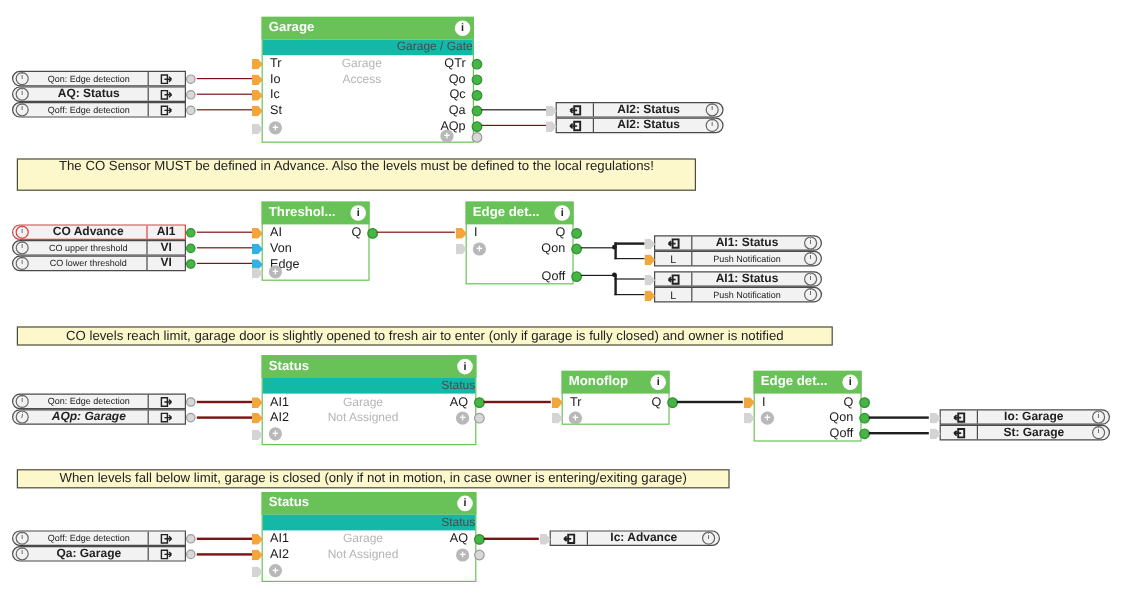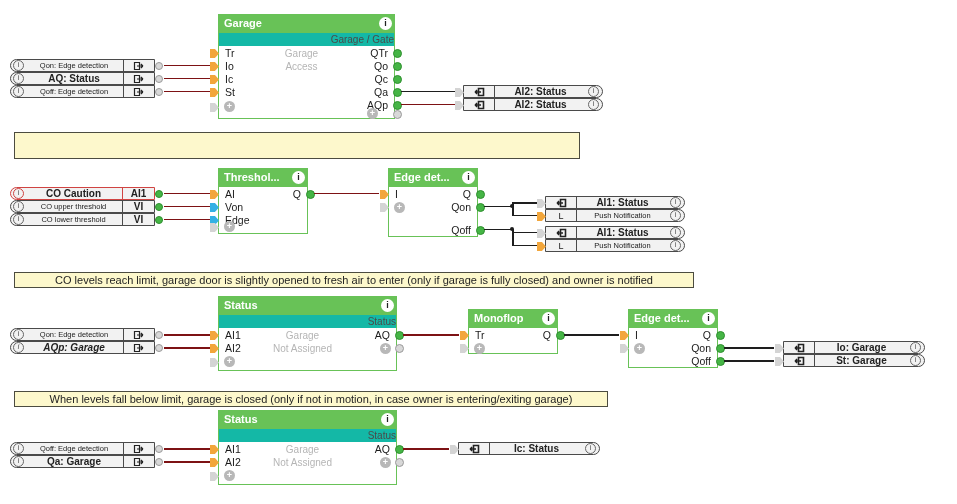--- a/index.html
+++ b/index.html
@@ -53,20 +53,21 @@
   .wirev{position:absolute;width:1.5px;}
   .red-w{background:#7d1214;} .blk-w{background:#1e1e1e;}
   .jdot{position:absolute;width:4px;height:4px;border-radius:50%;background:#1e1e1e;}
 </style>
 </head>
 <body>
 
 <div class="canvas">
 
   <div class="comment" style="left:14px;top:132px;width:566px;height:27px;line-height:12.5px;">
+    <div>The CO Sensor MUST be defined in Advance. Also the levels must be defined to the local regulations!</div>
   </div>
   <div class="comment" style="left:14px;top:272px;width:680px;height:16px;line-height:14px;">
     <span>CO levels reach limit, garage door is slightly opened to fresh air to enter (only if garage is fully closed) and owner is notified</span>
   </div>
   <div class="comment" style="left:14px;top:391px;width:594px;height:16px;line-height:14px;">
     <span>When levels fall below limit, garage is closed (only if not in motion, in case owner is entering/exiting garage)</span>
   </div>
 
   <div class="cap src" style="left:10px;top:59px;width:145px;">
     <span class="cinfo">i</span>
@@ -152,21 +153,21 @@
           <path d="M5.5 1.5h5v7h-5z" fill="none" stroke="#222" stroke-width="1.6"></path>
           <path d="M8 5H2M2 5l2.2-2M2 5l2.2 2" fill="none" stroke="#222" stroke-width="1.4"></path>
         </svg>
     </span>
     <span class="clabel b">AI2: Status</span>
     <span class="cinfo" style="margin-right:3px;">i</span>
   </div>
 
   <div class="cap src red" style="left:10px;top:187px;width:145px;">
     <span class="cinfo">i</span>
-    <span class="clabel b">CO Caution</span>
+    <span class="clabel b">CO Advance</span>
     <span class="ctype">AI1</span>
     <span class="cdot green"></span>
   </div>
   <div class="cap src" style="left:10px;top:200px;width:145px;">
     <span class="cinfo">i</span>
     <span class="clabel">CO upper threshold</span>
     <span class="ctype">VI</span>
     <span class="cdot green"></span>
   </div>
   <div class="cap src" style="left:10px;top:213px;width:145px;">
@@ -389,21 +390,21 @@
   </div>
 
   <div class="cap snk" style="left:458px;top:442px;width:142px;">
     <span class="tab gr" style="top:2px;"></span>
     <span class="cbox" style="border-left:none;border-right:1px solid #4a4a4a;">
       <svg width="12" height="10" viewBox="0 0 12 10">
           <path d="M5.5 1.5h5v7h-5z" fill="none" stroke="#222" stroke-width="1.6"></path>
           <path d="M8 5H2M2 5l2.2-2M2 5l2.2 2" fill="none" stroke="#222" stroke-width="1.4"></path>
         </svg>
     </span>
-    <span class="clabel b">Ic: Status</span>
+    <span class="clabel b">Ic: Advance</span>
     <span class="cinfo" style="margin-right:3px;">i</span>
   </div>
 
   <div class="wire red-w" style="left:164px;top:64.5px;width:46px;"></div>
   <div class="wire red-w" style="left:164px;top:77.5px;width:46px;"></div>
   <div class="wire red-w" style="left:164px;top:90.5px;width:46px;"></div>
   <div class="wire blk-w" style="left:401px;top:90.5px;width:54px;"></div>
   <div class="wire red-w" style="left:401px;top:103.5px;width:54px;"></div>
 
   <div class="wire red-w" style="left:164px;top:192.5px;width:46px;"></div>

